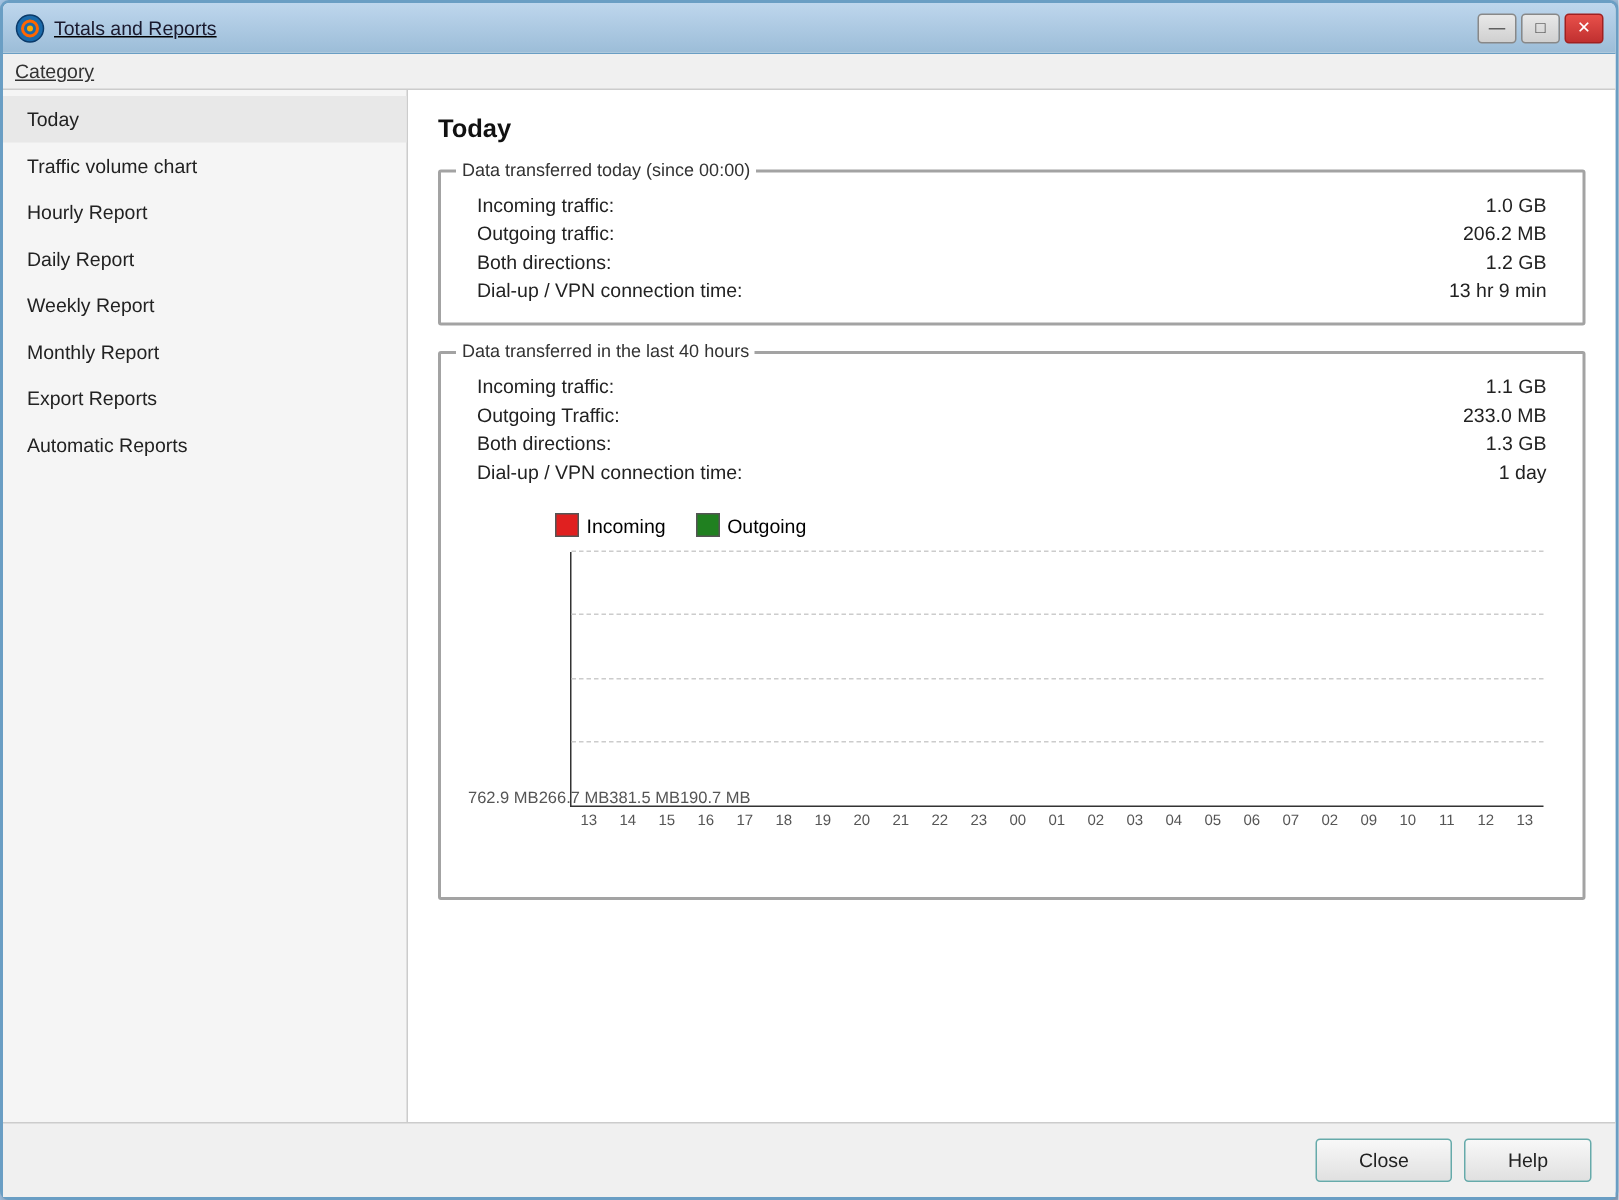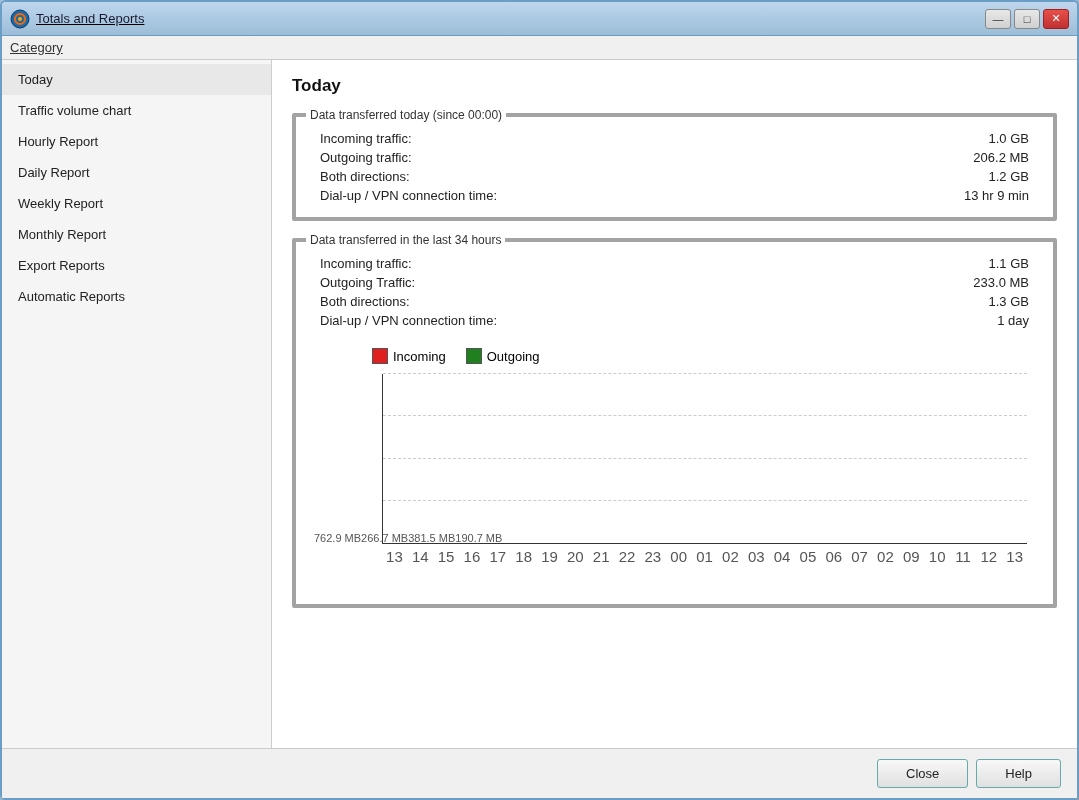--- a/index.html
+++ b/index.html
@@ -106,21 +106,21 @@
       padding: 16px 20px;
       overflow-y: auto;
     }
     .main-title {
       font-size: 17px;
       font-weight: bold;
       margin-bottom: 16px;
       color: #111;
     }
     .data-group {
-      border: 4px solid #a3a3a3;
+      border: 2px solid #a3a3a3;
       border-radius: 2px;
       padding: 12px 16px;
       margin-bottom: 14px;
       position: relative;
       margin-top: 17px;
     }
     .data-group-title {
       position: absolute;
       top: -9px;
       left: 10px;
@@ -204,21 +204,21 @@
     }
     .bar {
       flex: 1;
       min-width: 3px;
     }
     .bar.incoming { background: #e02020; }
     .bar.outgoing { background: #208020; }
     .chart-x-labels {
       display: flex;
       margin-top: 4px;
-      font-size: 15px;
+      font-size: 10px;
       color: #555;
       gap: 1px;
     }
     .chart-x-label {
       flex: 1;
       text-align: center;
     }
     .bottom-bar {
       height: 50px;
       background: #f0f0f0;
@@ -295,21 +295,21 @@
           <span class="label">Both directions:</span>
           <span class="value">1.2 GB</span>
         </div>
         <div class="data-row">
           <span class="label">Dial-up / VPN connection time:</span>
           <span class="value">13 hr 9 min</span>
         </div>
       </div>
 
       <div class="data-group">
-        <div class="data-group-title">Data transferred in the last 34 hours</div>
+        <div class="data-group-title">Data transferred in the last 40 hours</div>
         <div class="data-row">
           <span class="label">Incoming traffic:</span>
           <span class="value">1.1 GB</span>
         </div>
         <div class="data-row">
           <span class="label">Outgoing Traffic:</span>
           <span class="value">233.0 MB</span>
         </div>
         <div class="data-row">
           <span class="label">Both directions:</span>

